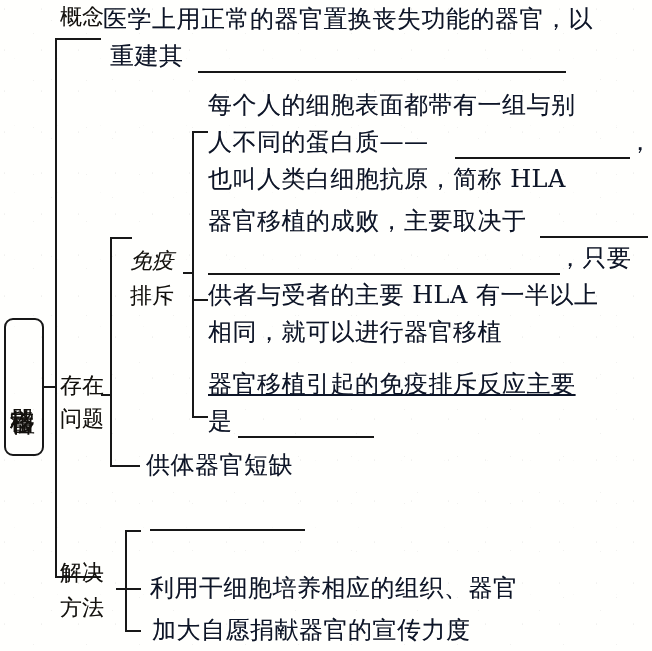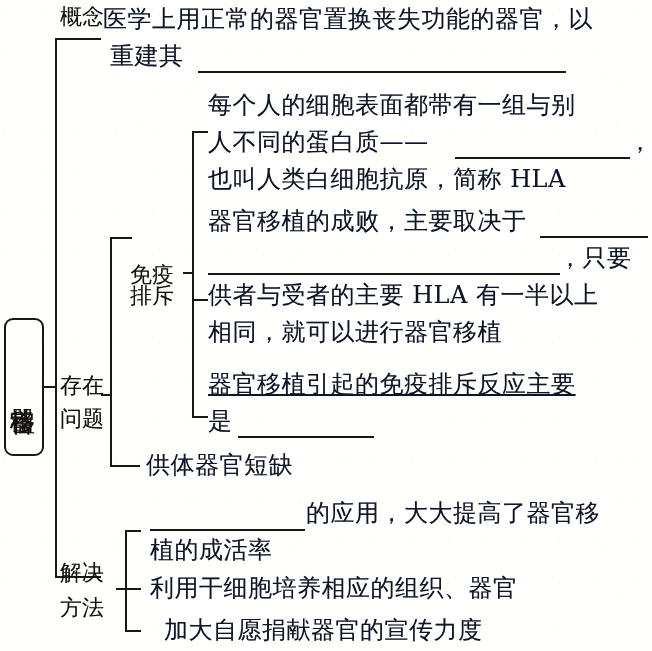--- a/index.html
+++ b/index.html
@@ -134,21 +134,21 @@
   <div class="label" style="left:60px; top:408px;">问题</div>
 
   <div class="vline" style="left:110px; top:237px; height:230px;"></div>
   <div class="hline" style="left:101px; top:394px; width:10px;"></div>
 
   <div class="hline" style="left:110px; top:237px; width:22px;"></div>
 
   <div class="hline" style="left:110px; top:465px; width:22px;"></div>
   <div class="dash" style="left:124px; top:465px;"></div>
 
-  <div class="label" style="left:130px; top:264px;">免疫</div>
+  <div class="label" style="left:130px; top:250px;font-style:italic;">免疫</div>
   <div class="label" style="left:130px; top:285px;">排斥</div>
 
   <div class="txt" style="left:146px; top:453px;">供体器官短缺</div>
 
   <div class="vline" style="left:192px; top:131px; height:285px;"></div>
   <div class="hline" style="left:183px; top:272px; width:10px;"></div>
   <div class="hline" style="left:192px; top:131px; width:16px;"></div>
   <div class="hline" style="left:192px; top:299px; width:16px;"></div>
   <div class="hline" style="left:192px; top:416px; width:16px;"></div>
 
@@ -172,21 +172,19 @@
   <div class="label" style="left:60px; top:562px;">解决</div>
   <div class="label" style="left:60px; top:597px;">方法</div>
 
   <div class="vline" style="left:125px; top:530px; height:100px;"></div>
   <div class="hline" style="left:116px; top:588px; width:10px;"></div>
   <div class="hline" style="left:125px; top:530px; width:16px;"></div>
   <div class="hline" style="left:125px; top:588px; width:16px;"></div>
   <div class="hline" style="left:125px; top:630px; width:16px;"></div>
 
   <div class="blank" style="left:150px; top:529px; width:155px;"></div>
-  <div class="txt" style="left:306px; top:501px;">的应用，大大提高了器官移</div>
-  <div class="txt" style="left:150px; top:538px;">植的成活率</div>
 
   <div class="txt" style="left:150px; top:576px;">利用干细胞培养相应的组织、器官</div>
 
-  <div class="txt" style="left:164px; top:618px;">加大自愿捐献器官的宣传力度</div>
+  <div class="txt" style="left:152px; top:618px;">加大自愿捐献器官的宣传力度</div>
 
   <div id="grain"></div>
 </div>
 
 </body></html>

